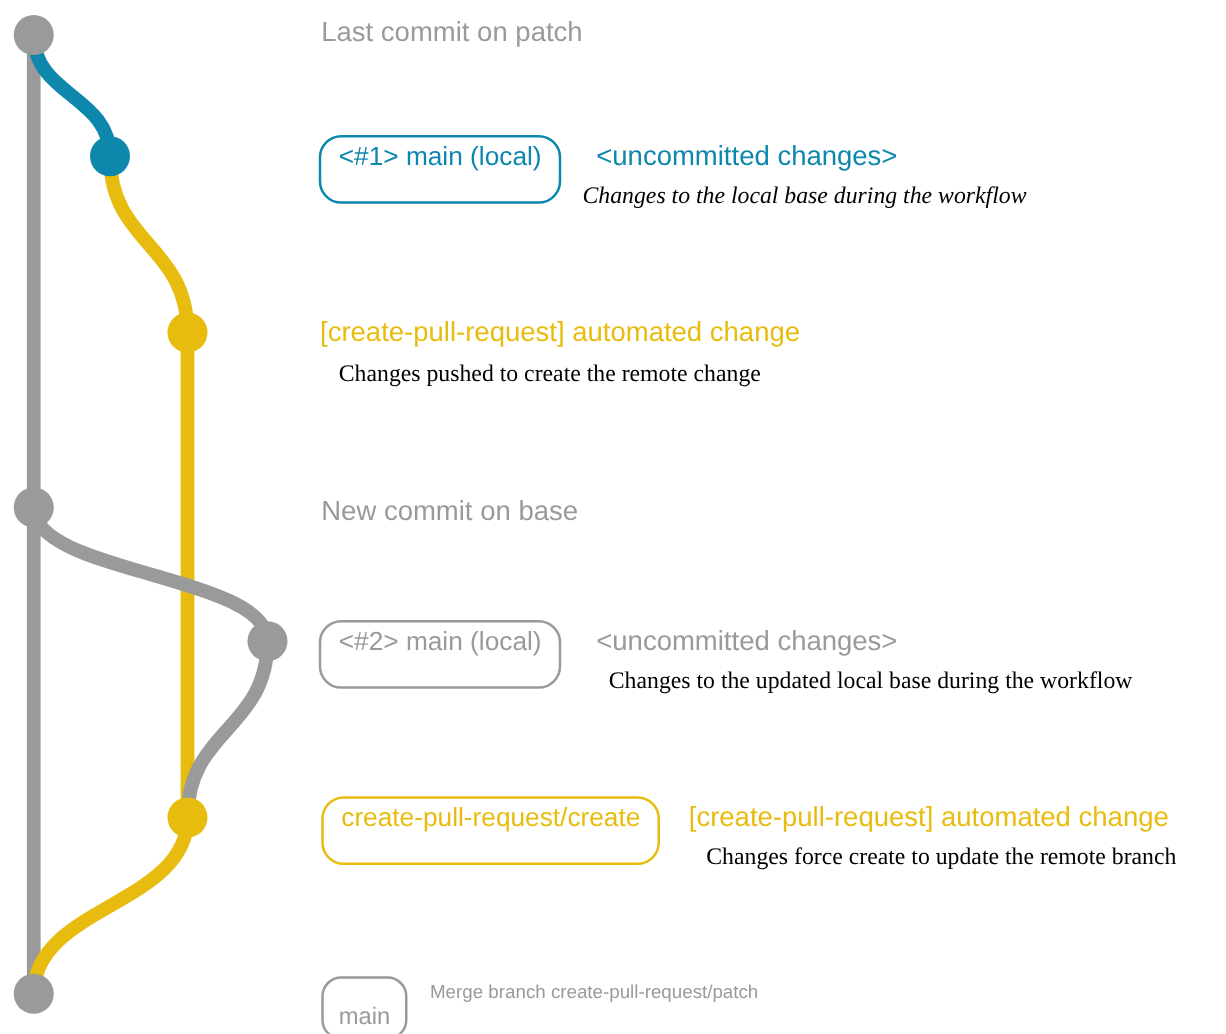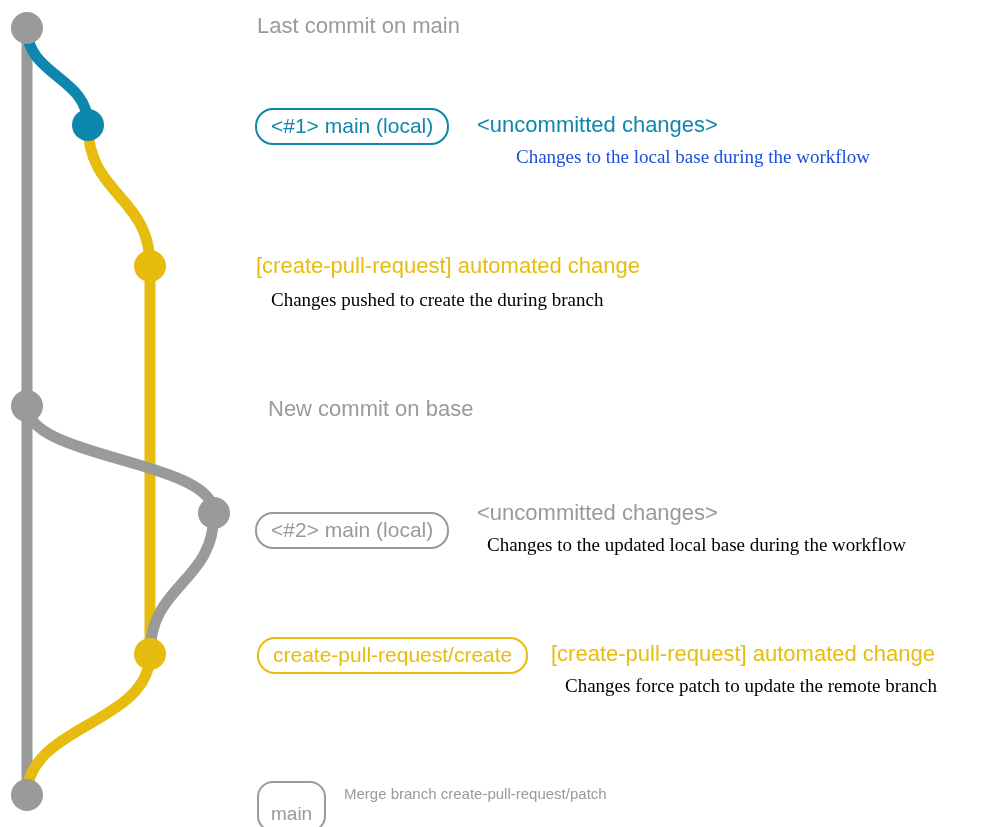--- a/index.html
+++ b/index.html
@@ -23,21 +23,21 @@
     top: 0;
     width: 981px;
     height: 827px;
   }
 
   
   .pill {
     display: inline-block;
     border: 2px solid currentColor;
     border-radius: 18px;
-    padding: 5px 14px 7px 14px;
+    padding: 5px 14px 25px 14px;
     font-size: 21px;
     line-height: 1;
     font-family: "Liberation Sans", sans-serif;
     white-space: nowrap;
     background: #ffffff;
   }
   .pill.small {
     font-size: 19px;
     padding: 21px 12px 7px 12px;
     border-radius: 16px;
@@ -82,28 +82,28 @@
       <circle cx="88" cy="125" r="16" fill="#0e87ad"></circle>
       <circle cx="150" cy="266" r="16" fill="#e8bc0e"></circle>
       <circle cx="27" cy="406" r="16" fill="#9a9a9a"></circle>
       <circle cx="214" cy="513" r="16" fill="#9a9a9a"></circle>
       <circle cx="150" cy="654" r="16" fill="#e8bc0e"></circle>
       <circle cx="27" cy="795" r="16" fill="#9a9a9a"></circle>
     </g>
 </svg>
 
 <div id="rows">
-    <div class="subject" style="position: absolute; left: 257px; top: 15px; color: rgb(154, 154, 154);">Last commit on main</div>
+    <div class="subject" style="position: absolute; left: 257px; top: 15px; color: rgb(154, 154, 154);">Last commit on patch</div>
     <span class="pill" style="position: absolute; left: 255px; top: 108px; color: rgb(14, 135, 173);">&lt;#1&gt; main (local)</span>
     <div class="subject" style="position: absolute; left: 477px; top: 114px; color: rgb(14, 135, 173);">&lt;uncommitted changes&gt;</div>
-    <div class="desc" style="left: 516px; top: 147px; color: #1d4ed8;">Changes to the local base during the workflow</div>
+    <div class="desc" style="left: 466px; top: 147px; color: #000000; font-style: italic;">Changes to the local base during the workflow</div>
     <div class="subject" style="position: absolute; left: 256px; top: 255px; color: rgb(232, 188, 14);">[create-pull-request] automated change</div>
-    <div class="desc" style="left: 271px; top: 290px; color: rgb(0, 0, 0);">Changes pushed to create the during branch</div>
-    <div class="subject" style="position: absolute; left: 257px; top: 398px; color: rgb(154, 154, 154); margin-left: 11px;">New commit on base</div>
-    <span class="pill" style="position: absolute; left: 255px; top: 496px; color: rgb(154, 154, 154); margin-top: 16px;">&lt;#2&gt; main (local)</span>
+    <div class="desc" style="left: 271px; top: 290px; color: rgb(0, 0, 0);">Changes pushed to create the remote change</div>
+    <div class="subject" style="position: absolute; left: 257px; top: 398px; color: rgb(154, 154, 154);">New commit on base</div>
+    <span class="pill" style="position: absolute; left: 255px; top: 496px; color: rgb(154, 154, 154);">&lt;#2&gt; main (local)</span>
     <div class="subject" style="position: absolute; left: 477px; top: 502px; color: rgb(154, 154, 154);">&lt;uncommitted changes&gt;</div>
     <div class="desc" style="left: 487px; top: 535px; color: rgb(0, 0, 0); font-family: Liberation Serif, serif;">Changes to the updated local base during the workflow</div>
     <span class="pill" style="position: absolute; left: 257px; top: 637px; color: rgb(232, 188, 14);">create-pull-request/create</span>
     <div class="subject" style="position: absolute; left: 551px; top: 643px; color: rgb(232, 188, 14);">[create-pull-request] automated change</div>
-    <div class="desc" style="left: 565px; top: 676px; color: rgb(0, 0, 0);">Changes force patch to update the remote branch</div>
+    <div class="desc" style="left: 565px; top: 676px; color: rgb(0, 0, 0);">Changes force create to update the remote branch</div>
     <span class="pill small" style="position: absolute; left: 257px; top: 781px; color: rgb(154, 154, 154);">main</span>
     <div class="subject small" style="position: absolute; left: 344px; top: 786px; color: rgb(154, 154, 154);">Merge branch create-pull-request/patch</div>
   </div>
 
 </body></html>

